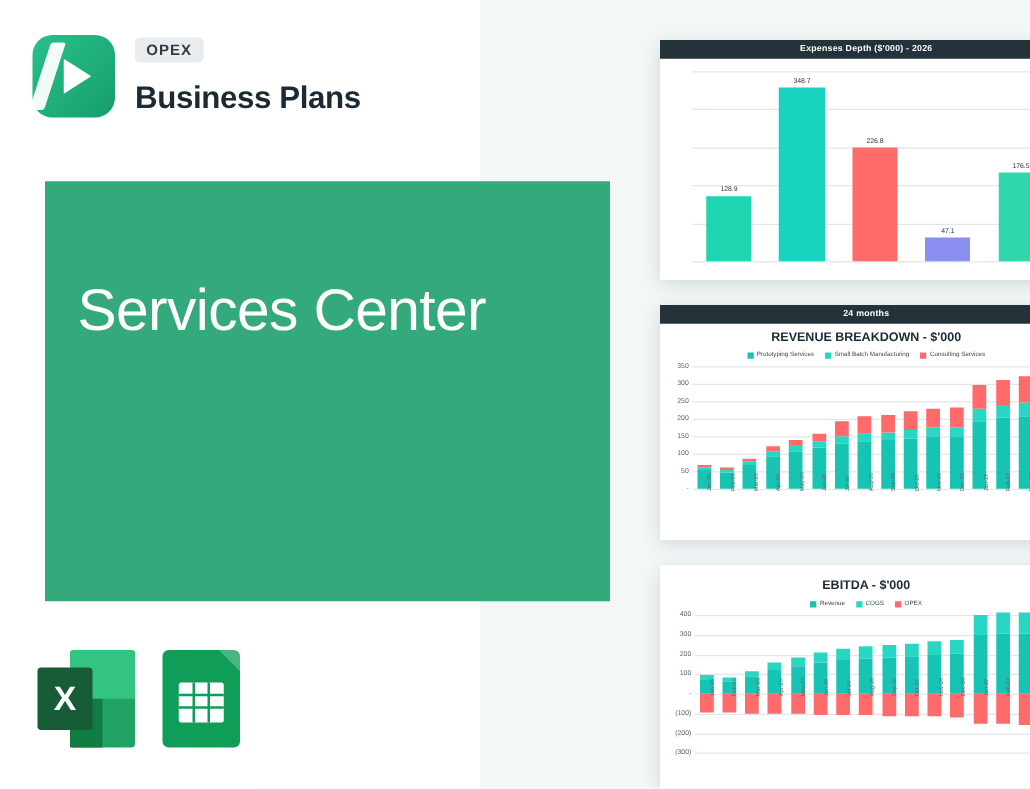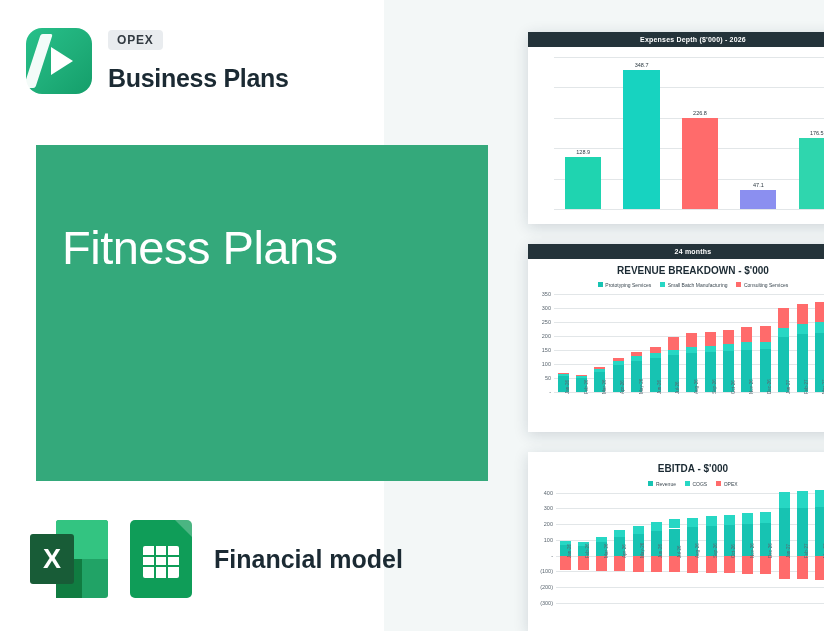--- a/index.html
+++ b/index.html
@@ -103,41 +103,40 @@
     <div class="tri"></div>
   </div>
   <div class="logo-text">
     <div class="ready-badge">OPEX</div>
     <div class="brand">Business Plans</div>
   </div>
 </div>
 
 <div class="title-block">
   <div class="title">
-    <div>Fitness Plans</div>
+    <div>Services Center</div>
   </div>
 </div>
 
 <div class="bottom-row">
   <div class="xls-icon">
     <div class="b2"></div>
       <div class="b3"></div>
       <div class="b4"></div>
     <div class="sq">X</div>
   </div>
   <div class="gs-icon">
     <div class="fold"></div>
     <div class="grid">
       <div class="gl" style="left:0;top:9px;width:36px;height:1.5px;"></div>
       <div class="gl" style="left:0;top:19px;width:36px;height:1.5px;"></div>
       <div class="gl" style="left:11px;top:0;width:1.5px;height:32px;"></div>
       <div class="gl" style="left:23px;top:0;width:1.5px;height:32px;"></div>
     </div>
   </div>
-  <div class="fm-label">Financial model</div>
 </div>
 
 <div class="card" id="card-expenses">
   <div class="card-topbar">Expenses Depth ($'000) - 2026</div>
   <div class="plot" id="plot-expenses" style="margin:10px 12px 8px 26px;height:152px;">
       <div class="gridline" style="top: 0px;"></div>
       <div class="gridline" style="top: 30.4px;"></div>
       <div class="gridline" style="top: 60.8px;"></div>
       <div class="gridline" style="top: 91.2px;"></div>
       <div class="gridline" style="top: 121.6px;"></div>

